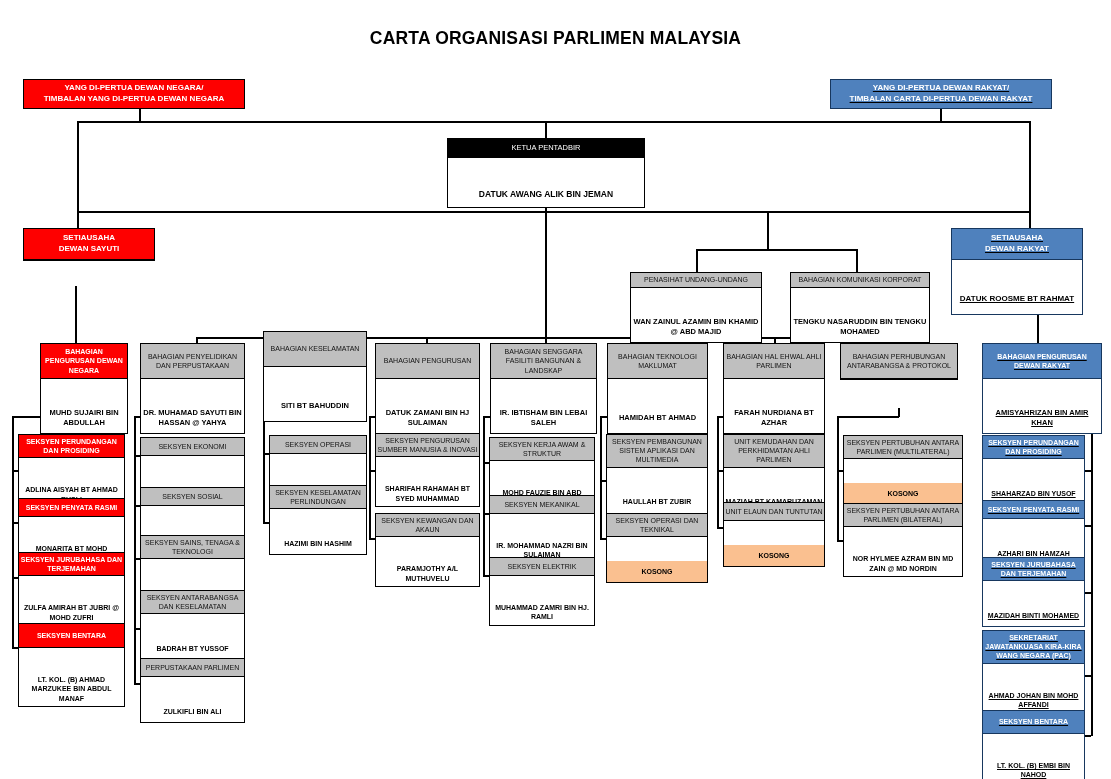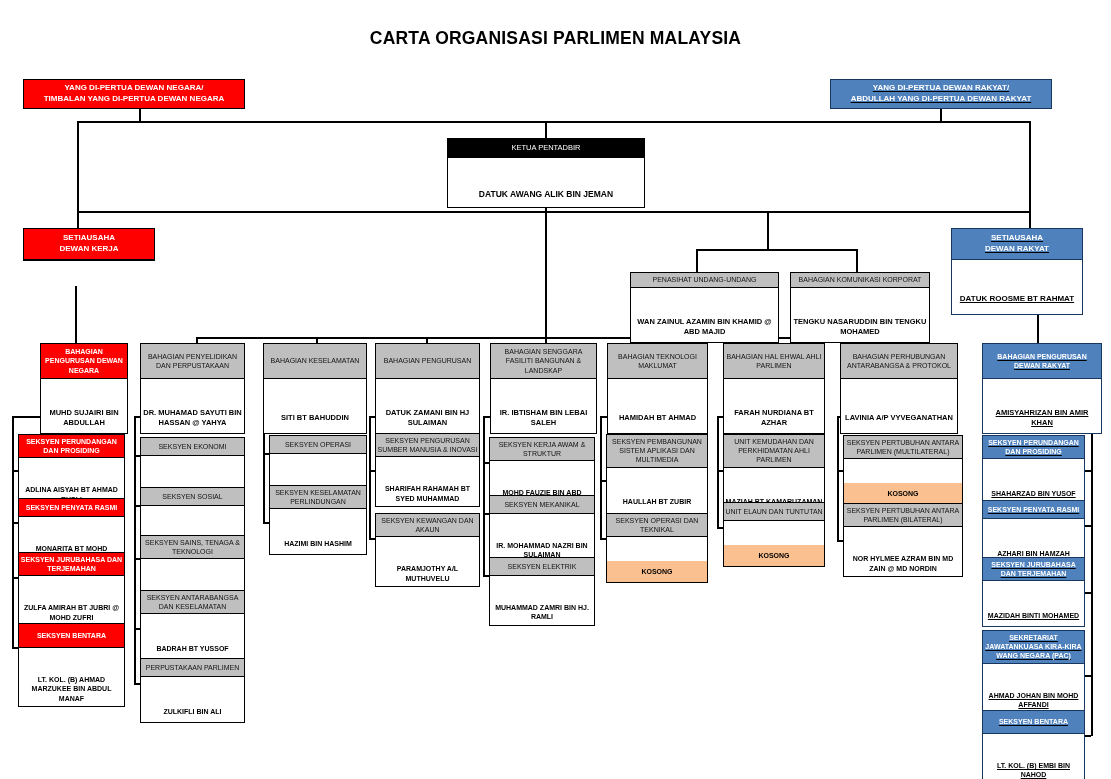--- a/index.html
+++ b/index.html
@@ -124,61 +124,61 @@
 
   <div class="ob red solo" style="left:23px;top:79px;width:222px">
     <div class="hd">
       <span>YANG DI-PERTUA DEWAN NEGARA/</span>
       <span>TIMBALAN YANG DI-PERTUA DEWAN NEGARA</span>
     </div>
   </div>
   <div class="ob blue solo" style="left:830px;top:79px;width:222px">
     <div class="hd">
       <span>YANG DI-PERTUA DEWAN RAKYAT/</span>
-      <span>ABDULLAH YANG DI-PERTUA DEWAN RAKYAT</span>
+      <span>TIMBALAN CARTA DI-PERTUA DEWAN RAKYAT</span>
     </div>
   </div>
 
   <div class="ob blk lv2" style="left:447px;top:138px;width:198px">
     <div class="hd" style="min-height:14px;font-size:7.5px">KETUA PENTADBIR</div>
     <div class="nm" style="min-height:19px;font-size:8.5px">DATUK AWANG ALIK BIN JEMAN</div>
   </div>
 
   <div class="ob red lv2" style="left:23px;top:228px;width:132px">
     <div class="hd">
       <span>SETIAUSAHA</span>
-      <span>DEWAN KERJA</span>
+      <span>DEWAN SAYUTI</span>
     </div>
   </div>
   <div class="ob blue lv2" style="left:951px;top:228px;width:132px">
     <div class="hd">
       <span>SETIAUSAHA</span>
       <span>DEWAN RAKYAT</span>
     </div>
     <div class="nm">DATUK ROOSME BT RAHMAT</div>
   </div>
 
-  <div class="ob mid" style="left:630px;top:272px;width:149px">
+  <div class="ob mid" style="left:630px;top:272px;width:132px">
     <div class="hd">PENASIHAT UNDANG-UNDANG</div>
     <div class="nm">WAN ZAINUL AZAMIN BIN KHAMID @ ABD MAJID</div>
   </div>
   <div class="ob mid" style="left:790px;top:272px;width:140px">
     <div class="hd">BAHAGIAN KOMUNIKASI KORPORAT</div>
     <div class="nm">TENGKU NASARUDDIN BIN TENGKU MOHAMED</div>
   </div>
 
   <div class="ob dept red" style="left:40px;top:343px;width:88px">
     <div class="hd">BAHAGIAN PENGURUSAN DEWAN NEGARA</div>
     <div class="nm">MUHD SUJAIRI BIN ABDULLAH</div>
   </div>
   <div class="ob dept" style="left:140px;top:343px;width:105px">
     <div class="hd">BAHAGIAN PENYELIDIKAN DAN PERPUSTAKAAN</div>
     <div class="nm">DR. MUHAMAD SAYUTI BIN HASSAN @ YAHYA</div>
   </div>
-  <div class="ob dept" style="left:263px;top:343px;width:104px">
+  <div class="ob dept" style="left:263px;top:331px;width:104px">
     <div class="hd">BAHAGIAN KESELAMATAN</div>
     <div class="nm">SITI BT BAHUDDIN</div>
   </div>
   <div class="ob dept" style="left:375px;top:343px;width:105px">
     <div class="hd">BAHAGIAN PENGURUSAN</div>
     <div class="nm">DATUK ZAMANI BIN HJ SULAIMAN</div>
   </div>
   <div class="ob dept" style="left:490px;top:343px;width:107px">
     <div class="hd">BAHAGIAN SENGGARA FASILITI BANGUNAN &amp; LANDSKAP</div>
     <div class="nm">IR. IBTISHAM BIN LEBAI SALEH</div>
@@ -186,21 +186,20 @@
   <div class="ob dept" style="left:607px;top:343px;width:101px">
     <div class="hd">BAHAGIAN TEKNOLOGI MAKLUMAT</div>
     <div class="nm">HAMIDAH BT AHMAD</div>
   </div>
   <div class="ob dept" style="left:723px;top:343px;width:102px">
     <div class="hd">BAHAGIAN HAL EHWAL AHLI PARLIMEN</div>
     <div class="nm">FARAH NURDIANA BT AZHAR</div>
   </div>
   <div class="ob dept" style="left:840px;top:343px;width:118px">
     <div class="hd">BAHAGIAN PERHUBUNGAN ANTARABANGSA &amp; PROTOKOL</div>
-    <div class="nm">LAVINIA A/P VYVEGANATHAN</div>
   </div>
   <div class="ob dept blue" style="left:982px;top:343px;width:120px">
     <div class="hd">BAHAGIAN PENGURUSAN DEWAN RAKYAT</div>
     <div class="nm">AMISYAHRIZAN BIN AMIR KHAN</div>
   </div>
 
   <div class="ob sec red" style="left:18px;top:434px;width:107px">
     <div class="hd">SEKSYEN PERUNDANGAN DAN PROSIDING</div>
     <div class="nm">ADLINA AISYAH BT AHMAD RUSLI</div>
   </div>

